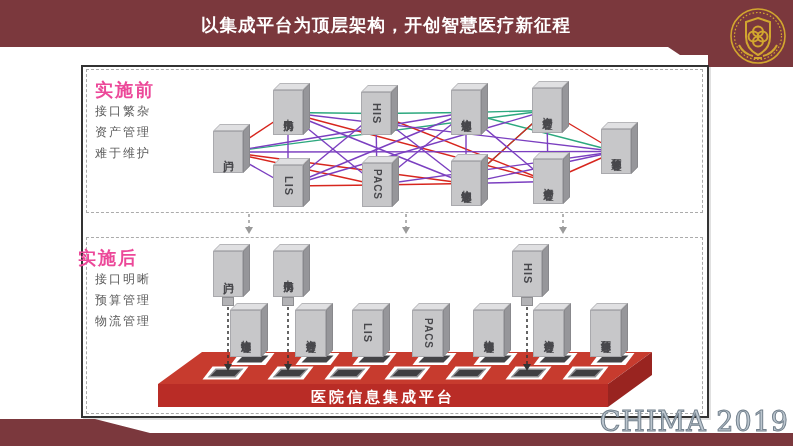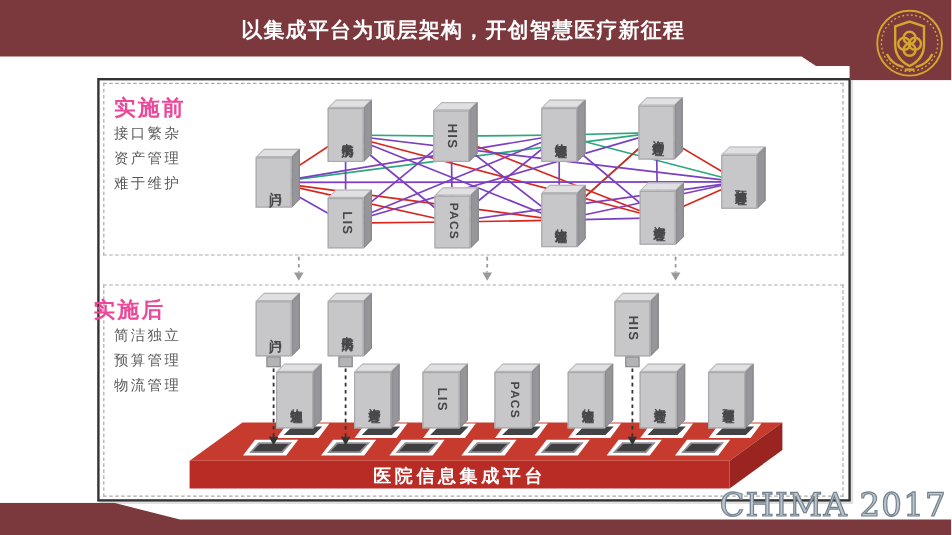--- a/index.html
+++ b/index.html
@@ -77,21 +77,21 @@
 <div class="panel"></div>
 <div class="dashed-box box-before"></div>
 <div class="dashed-box box-after"></div>
 
 <div class="sec-title" style="left:95px;top:78px;">实施前</div>
 <div class="sec-bullet" style="left:95px;top:103px;">接口繁杂</div>
 <div class="sec-bullet" style="left:95px;top:124px;">资产管理</div>
 <div class="sec-bullet" style="left:95px;top:145px;">难于维护</div>
 
 <div class="sec-title" style="left:78px;top:246px;">实施后</div>
-<div class="sec-bullet" style="left:95px;top:271px;">简洁独立</div>
+<div class="sec-bullet" style="left:95px;top:271px;">接口明晰</div>
 <div class="sec-bullet" style="left:95px;top:292px;">预算管理</div>
 <div class="sec-bullet" style="left:95px;top:313px;">物流管理</div>
 
 <svg id="lyr-under" class="lyr">
     <line x1="288" y1="112.5" x2="376" y2="113.5" stroke="#2ca87e" stroke-width="1.4"></line>
     <line x1="376" y1="113.5" x2="466" y2="112.5" stroke="#2ca87e" stroke-width="1.4"></line>
     <line x1="466" y1="112.5" x2="547" y2="110.5" stroke="#2ca87e" stroke-width="1.4"></line>
     <line x1="228" y1="152" x2="547" y2="110.5" stroke="#2ca87e" stroke-width="1.4"></line>
     <line x1="466" y1="183.5" x2="547" y2="110.5" stroke="#2ca87e" stroke-width="1.4"></line>
     <line x1="466" y1="112.5" x2="616" y2="151.5" stroke="#2ca87e" stroke-width="1.4"></line>
@@ -320,13 +320,13 @@
       <div class="b-top" style="width:30px;height:7px;"></div>
       <div class="b-side" style="left:30px;top:7px;width:7px;height:46px;"></div>
       <div class="b-front" style="top:7px;width:30px;height:46px;">
         <span class="vtext" style="font-size:11px;">HIS</span>
       </div>
       <div class="plug" style="left:9px;top:53px;width:12px;height:9px;"></div>
     </div>
   </div>
 
 <div class="footer"></div>
-<div class="chima">CHIMA 2017</div>
+<div class="chima">CHIMA 2019</div>
 
 </body></html>

